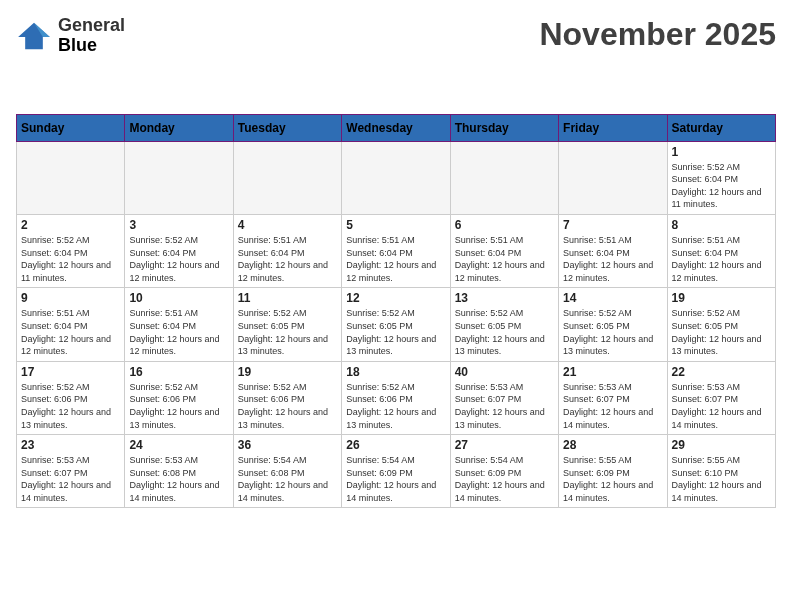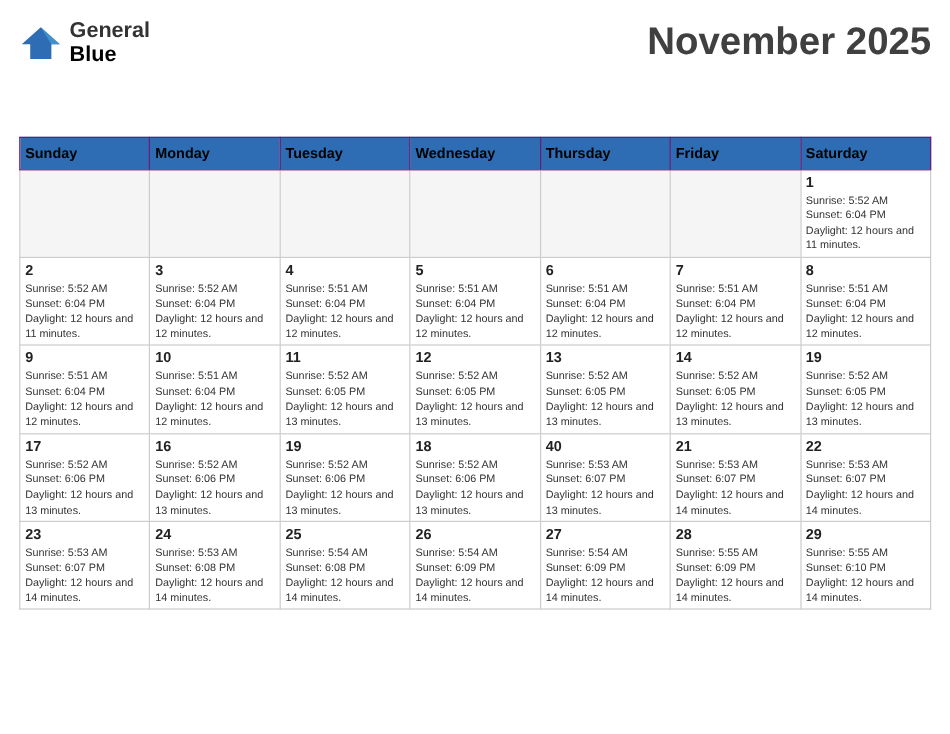--- a/index.html
+++ b/index.html
@@ -240,21 +240,21 @@
       <tr>
         <td class="weekend">
           <span class="day-number">23</span>
           <div class="day-info">Sunrise: 5:53 AM<br>Sunset: 6:07 PM<br>Daylight: 12 hours and 14 minutes.</div>
         </td>
         <td>
           <span class="day-number">24</span>
           <div class="day-info">Sunrise: 5:53 AM<br>Sunset: 6:08 PM<br>Daylight: 12 hours and 14 minutes.</div>
         </td>
         <td>
-          <span class="day-number">25</span>
+          <span class="day-number">36</span>
           <div class="day-info">Sunrise: 5:54 AM<br>Sunset: 6:08 PM<br>Daylight: 12 hours and 14 minutes.</div>
         </td>
         <td>
           <span class="day-number">26</span>
           <div class="day-info">Sunrise: 5:54 AM<br>Sunset: 6:09 PM<br>Daylight: 12 hours and 14 minutes.</div>
         </td>
         <td>
           <span class="day-number">27</span>
           <div class="day-info">Sunrise: 5:54 AM<br>Sunset: 6:09 PM<br>Daylight: 12 hours and 14 minutes.</div>
         </td>

